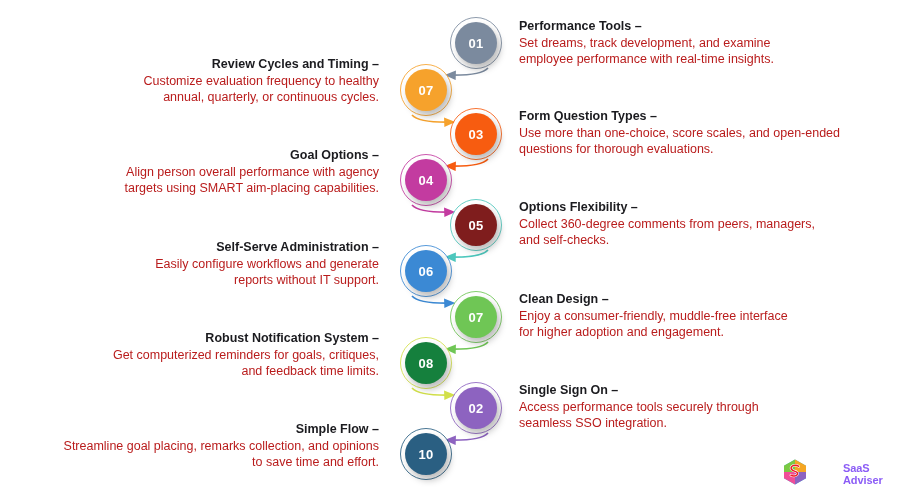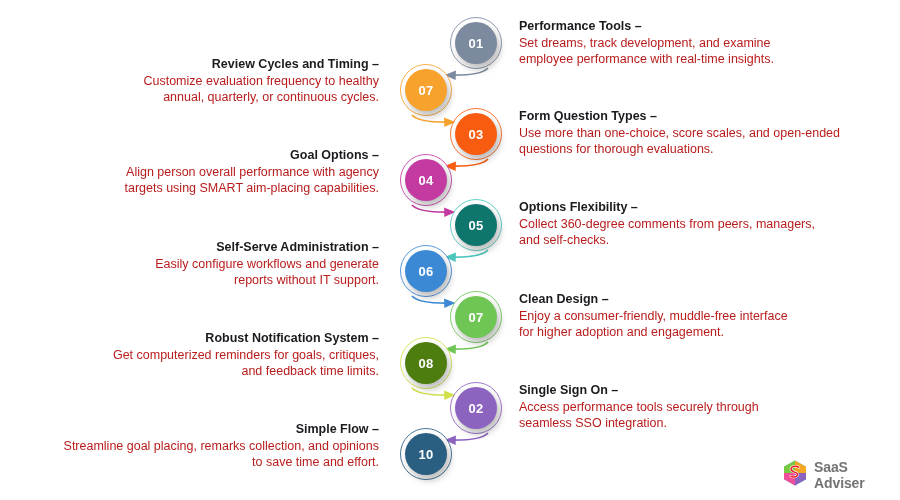--- a/index.html
+++ b/index.html
@@ -88,24 +88,25 @@
   
   #logo {
     position: absolute;
     left: 783px;
     top: 459px;
     display: flex;
     align-items: center;
     gap: 7px;
   }
   #logo-text {
-    font-size: 14px;
+    font-size: 11px;
     font-weight: bold;
-    color: #737373;
+    color: #8b5cf6;
     letter-spacing: -0.1px;
+    margin-left: 29px;
   }
 </style>
 </head>
 <body>
 
 <div id="infographic">
 
   <svg id="connectors" viewBox="0 0 900 500" xmlns="http://www.w3.org/2000/svg">
     <defs>
       <marker id="ah-02" markerWidth="7" markerHeight="7" refX="5.5" refY="3" orient="auto">
@@ -168,33 +169,33 @@
       <div class="step-node" style="left: 450px; top: 108px;">
         <div class="step-ring" style="border-color: rgb(247, 92, 16); opacity: 0.85;"></div>
         <div class="step-disc" style="background: rgb(247, 92, 16);">03</div>
       </div>
       <div class="step-node" style="left: 400px; top: 154px;">
         <div class="step-ring" style="border-color: rgb(195, 59, 160); opacity: 0.85;"></div>
         <div class="step-disc" style="background: rgb(195, 59, 160);">04</div>
       </div>
       <div class="step-node" style="left: 450px; top: 199px;">
         <div class="step-ring" style="border-color: rgb(77, 199, 189); opacity: 0.85;"></div>
-        <div class="step-disc" style="background: #0f766e;">05</div>
+        <div class="step-disc" style="background: #7f1d1d;">05</div>
       </div>
       <div class="step-node" style="left: 400px; top: 245px;">
         <div class="step-ring" style="border-color: rgb(59, 137, 212); opacity: 0.85;"></div>
         <div class="step-disc" style="background: rgb(59, 137, 212);">06</div>
       </div>
       <div class="step-node" style="left: 450px; top: 291px; text-align: center;">
         <div class="step-ring" style="border-color: rgb(111, 198, 85); opacity: 0.85;"></div>
         <div class="step-disc" style="background: rgb(111, 198, 85);">07</div>
       </div>
       <div class="step-node" style="left: 400px; top: 337px;">
         <div class="step-ring" style="border-color: rgb(210, 224, 74); opacity: 0.85;"></div>
-        <div class="step-disc" style="background: #4d7c0f;">08</div>
+        <div class="step-disc" style="background: #15803d;">08</div>
       </div>
       <div class="step-node" style="left: 450px; top: 382px;">
         <div class="step-ring" style="border-color: rgb(141, 99, 192); opacity: 0.85;"></div>
         <div class="step-disc" style="background: rgb(141, 99, 192);">02</div>
       </div>
       <div class="step-node" style="left: 400px; top: 428px;">
         <div class="step-ring" style="border-color: rgb(42, 95, 130); opacity: 0.85;"></div>
         <div class="step-disc" style="background: rgb(42, 95, 130);">10</div>
       </div>
     </div>

